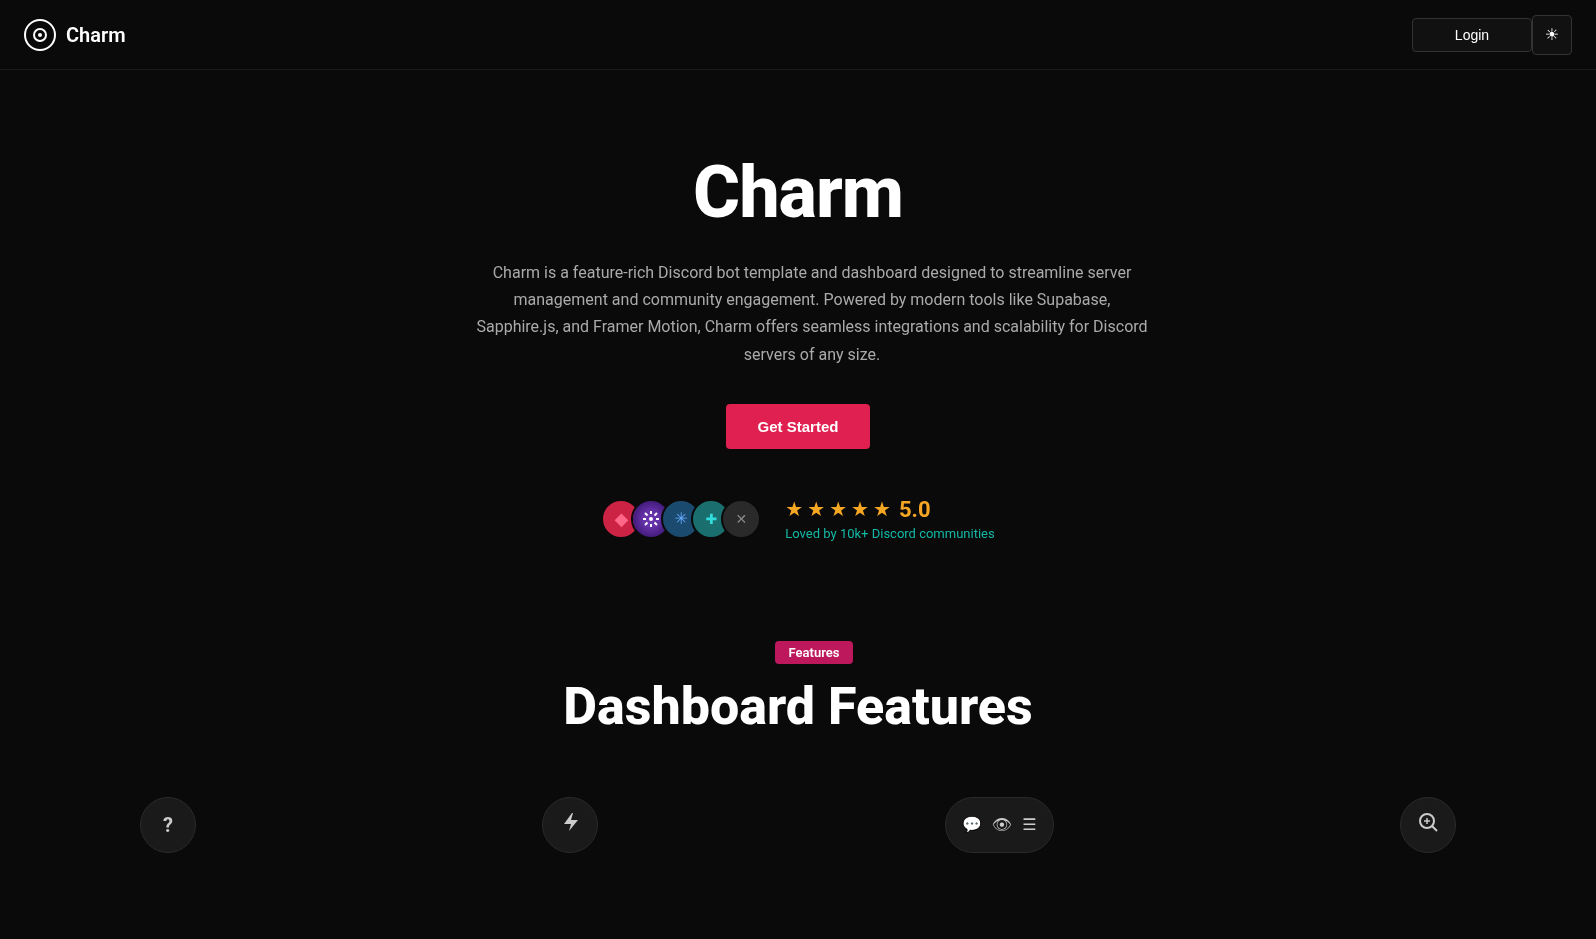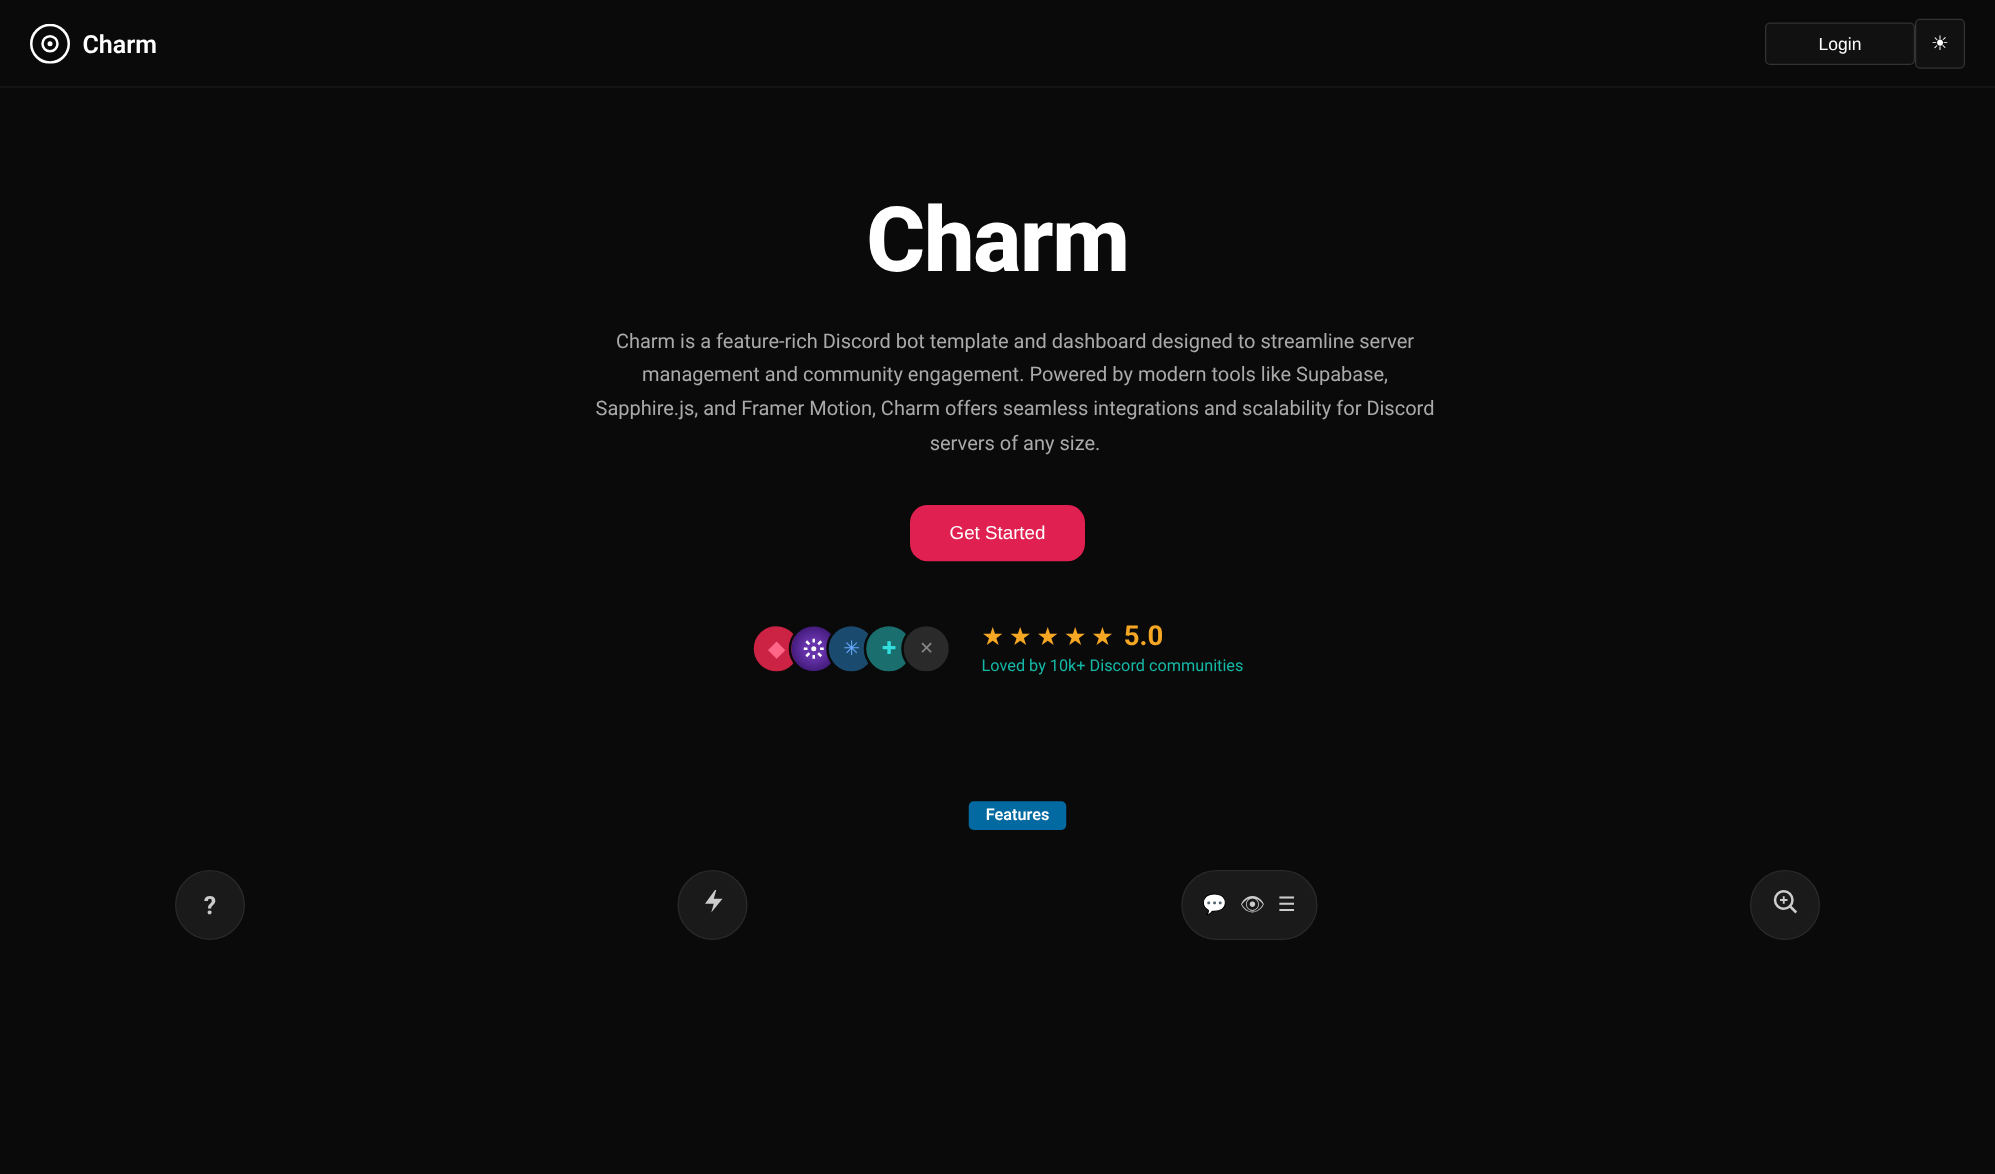--- a/index.html
+++ b/index.html
@@ -96,22 +96,22 @@
       margin-bottom: 36px;
       margin-left: 28px;
     }
 
     .get-started-btn {
       background: #e02050;
       color: #ffffff;
       border: none;
       padding: 14px 32px;
       font-size: 15px;
-      font-weight: 400;
-      border-radius: 14px;
+      font-weight: 700;
+      border-radius: 4px;
       cursor: pointer;
       margin-bottom: 48px;
     }
 
     
     .social-proof {
       display: flex;
       align-items: center;
       gap: 24px;
     }
@@ -172,21 +172,21 @@
     }
 
     
     .features-section {
       padding: 60px 40px 40px;
       text-align: center;
     }
 
     .features-badge {
       display: inline-block;
-      background: #0369a1;
+      background: #be185d;
       color: #ffffff;
       padding: 4px 14px;
       border-radius: 4px;
       font-size: 13px;
       font-weight: 600;
       margin-bottom: 12px;
       margin-left: 32px;
     }
 
     .features-title {
@@ -295,20 +295,21 @@
         <span class="star">★</span>
         <span class="rating-number">5.0</span>
       </div>
       <span class="rating-text">Loved by 10k+ Discord communities</span>
     </div>
   </div>
 </section>
 
 <section class="features-section">
   <div class="features-badge">Features</div>
+  <h2 class="features-title">Dashboard Features</h2>
 
   
   <div class="bottom-icons-row">
     <div class="bottom-icon-circle">
       <span style="font-weight:700; font-size:20px;">?</span>
     </div>
 
     <div class="bottom-icon-circle">
       <span>
         <svg width="22" height="22" viewBox="0 0 22 22" fill="none">

